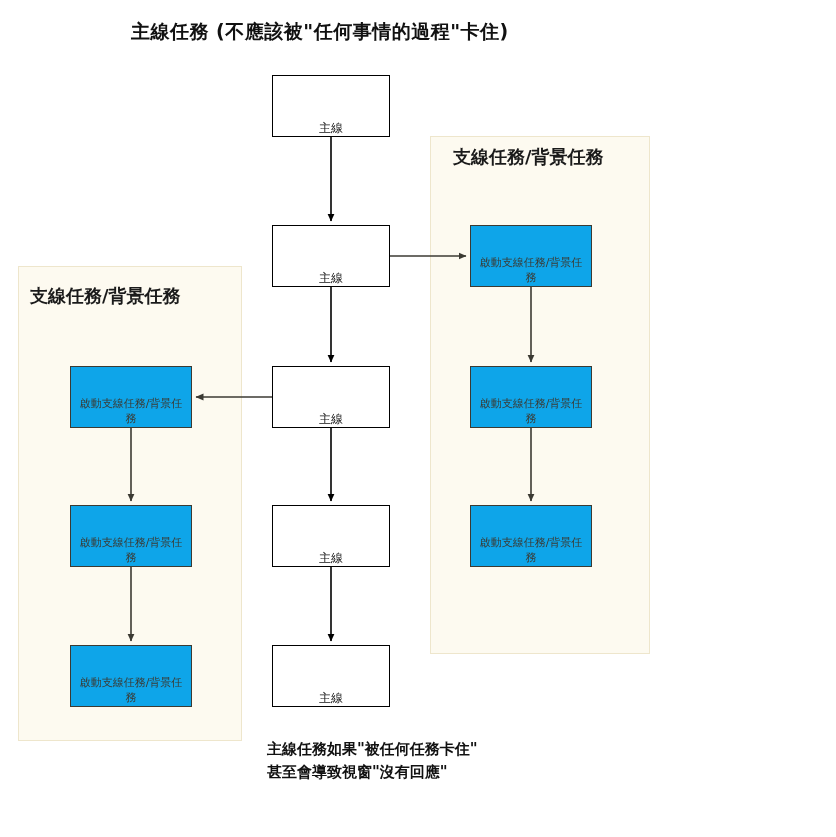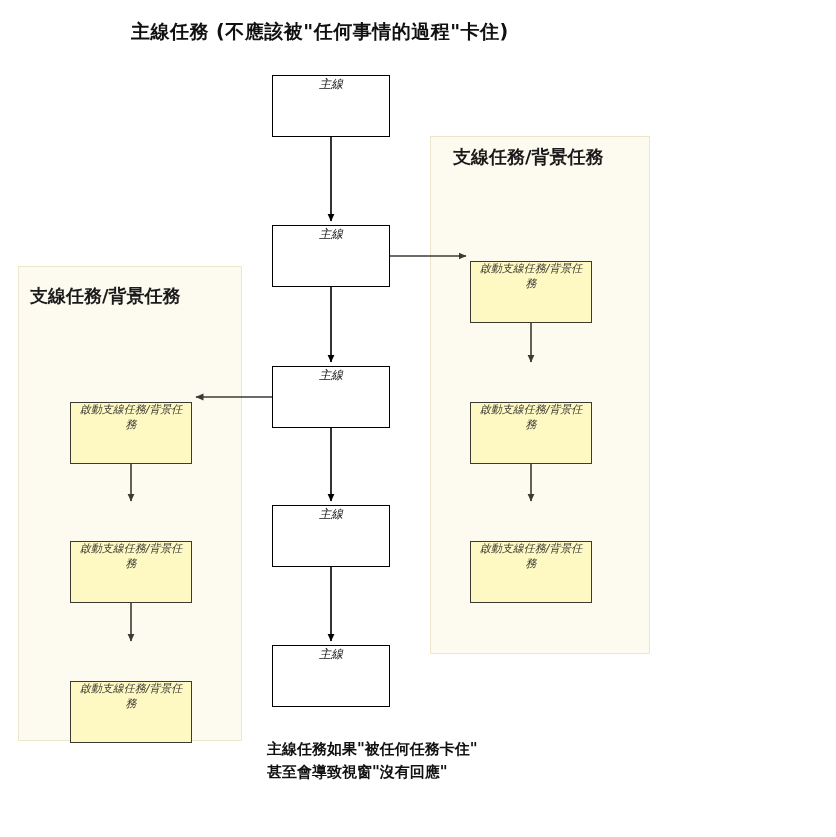--- a/index.html
+++ b/index.html
@@ -63,43 +63,41 @@
     top: 17px;
   }
   #group-right .group-title {
     left: 22px;
     top: 8px;
   }
   .node {
     position: absolute;
     box-sizing: border-box;
     display: flex;
-    align-items: flex-start;
+    align-items: flex-end;
     justify-content: center;
     text-align: center;
     line-height: 1.35;
-    font-style: italic;
   }
   .node-main {
     width: 118px;
     height: 62px;
     border: 1px solid #000000;
     background: #ffffff;
     font-size: 12px;
     color: #111111;
   }
   .node-sub {
     width: 122px;
     height: 62px;
     border: 1px solid #3b3a33;
-    background: #fef9c3;
+    background: #0ea5e9;
     font-size: 11px;
     color: #3b3a33;
     padding: 0 4px;
-    margin-top: 36px;
   }
   .node-label {
     display: block;
   }
   #svg-edges {
     position: absolute;
     left: 0;
     top: 0;
     width: 836px;
     height: 837px;

